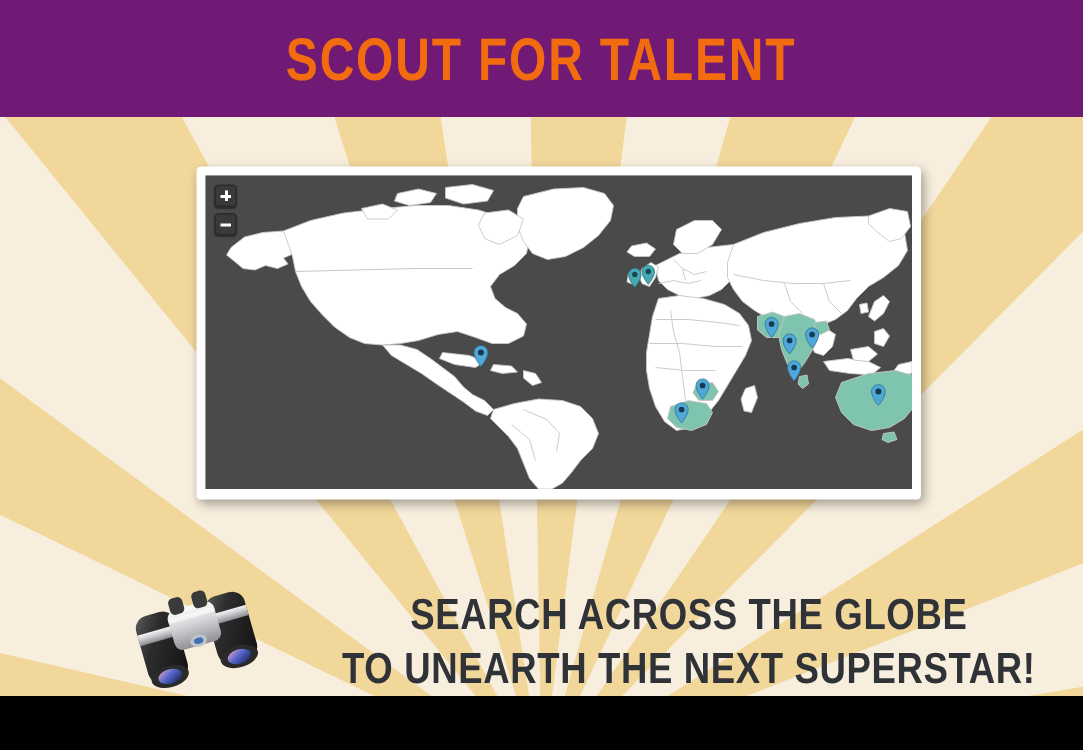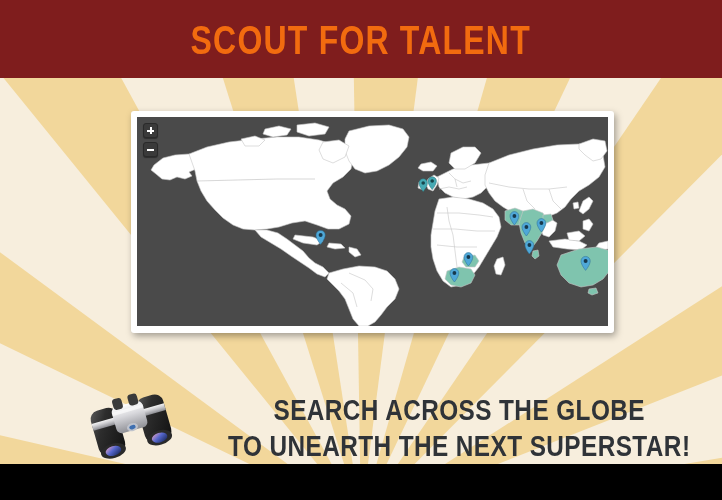--- a/index.html
+++ b/index.html
@@ -18,21 +18,21 @@
     overflow: hidden;
     background: #f7eedd;
   }
 
   
   #header {
     position: absolute;
     left: 0; top: 0;
     width: 722px;
     height: 78px;
-    background: #7f1d1d;
+    background: #701a75;
     z-index: 40;
     display: flex;
     align-items: center;
     justify-content: center;
   }
   #header-title {
     color: #f26b0f;
     font-size: 40px;
     font-weight: bold;
     letter-spacing: 1.5px;

